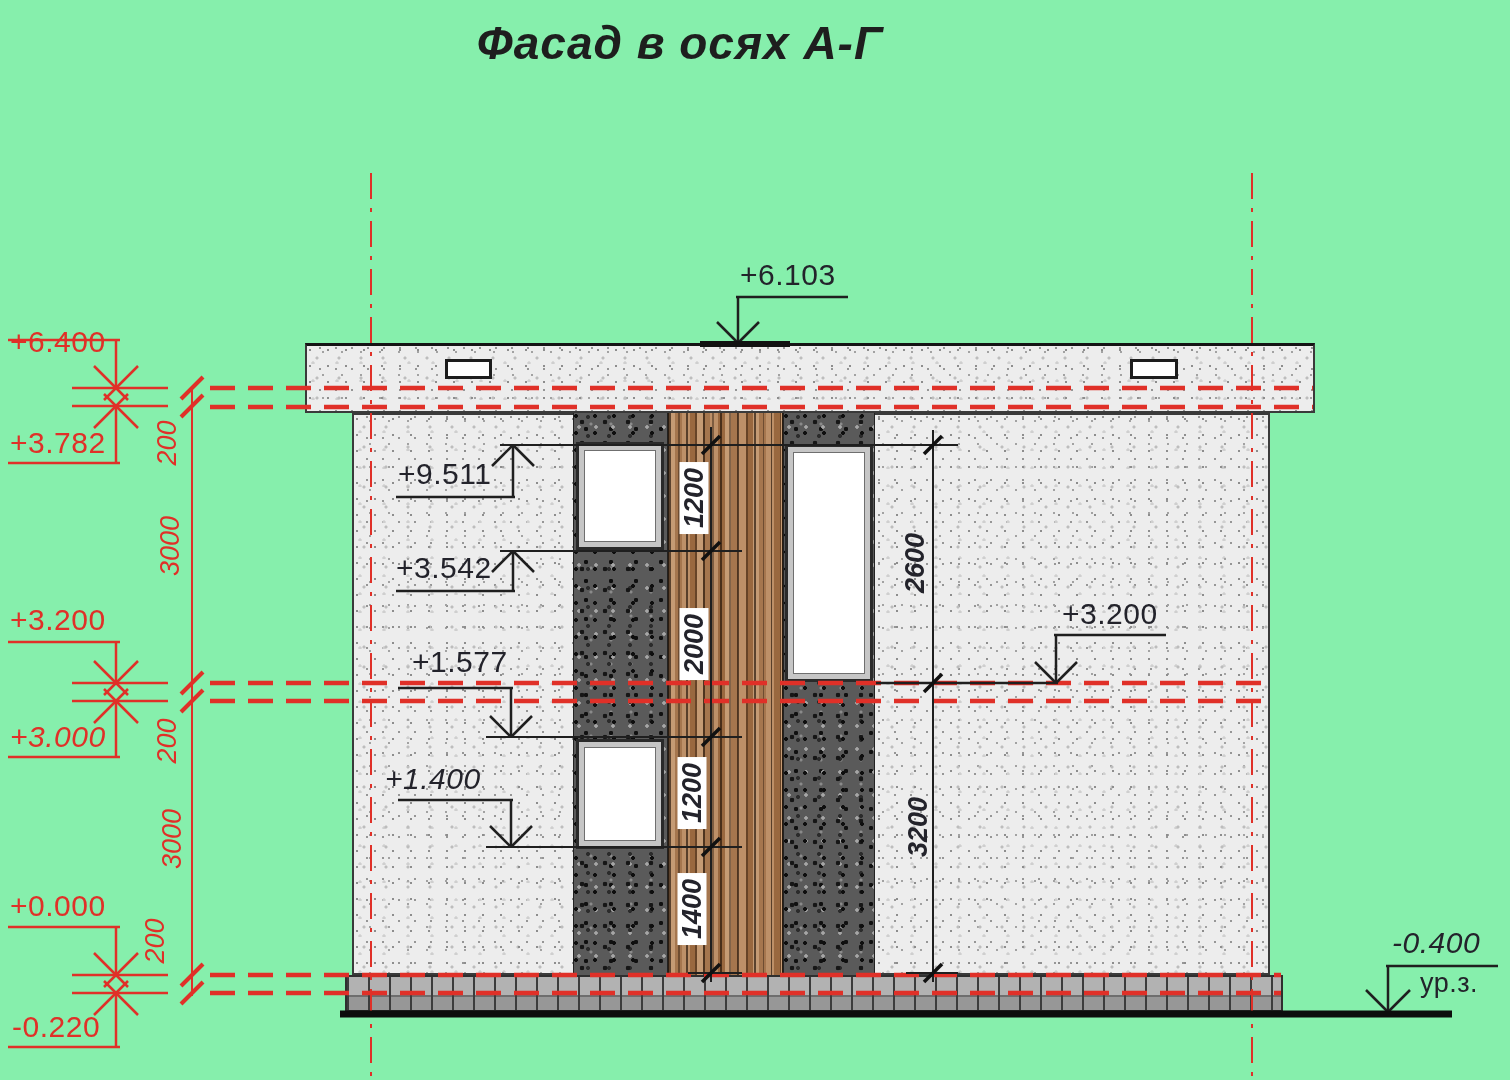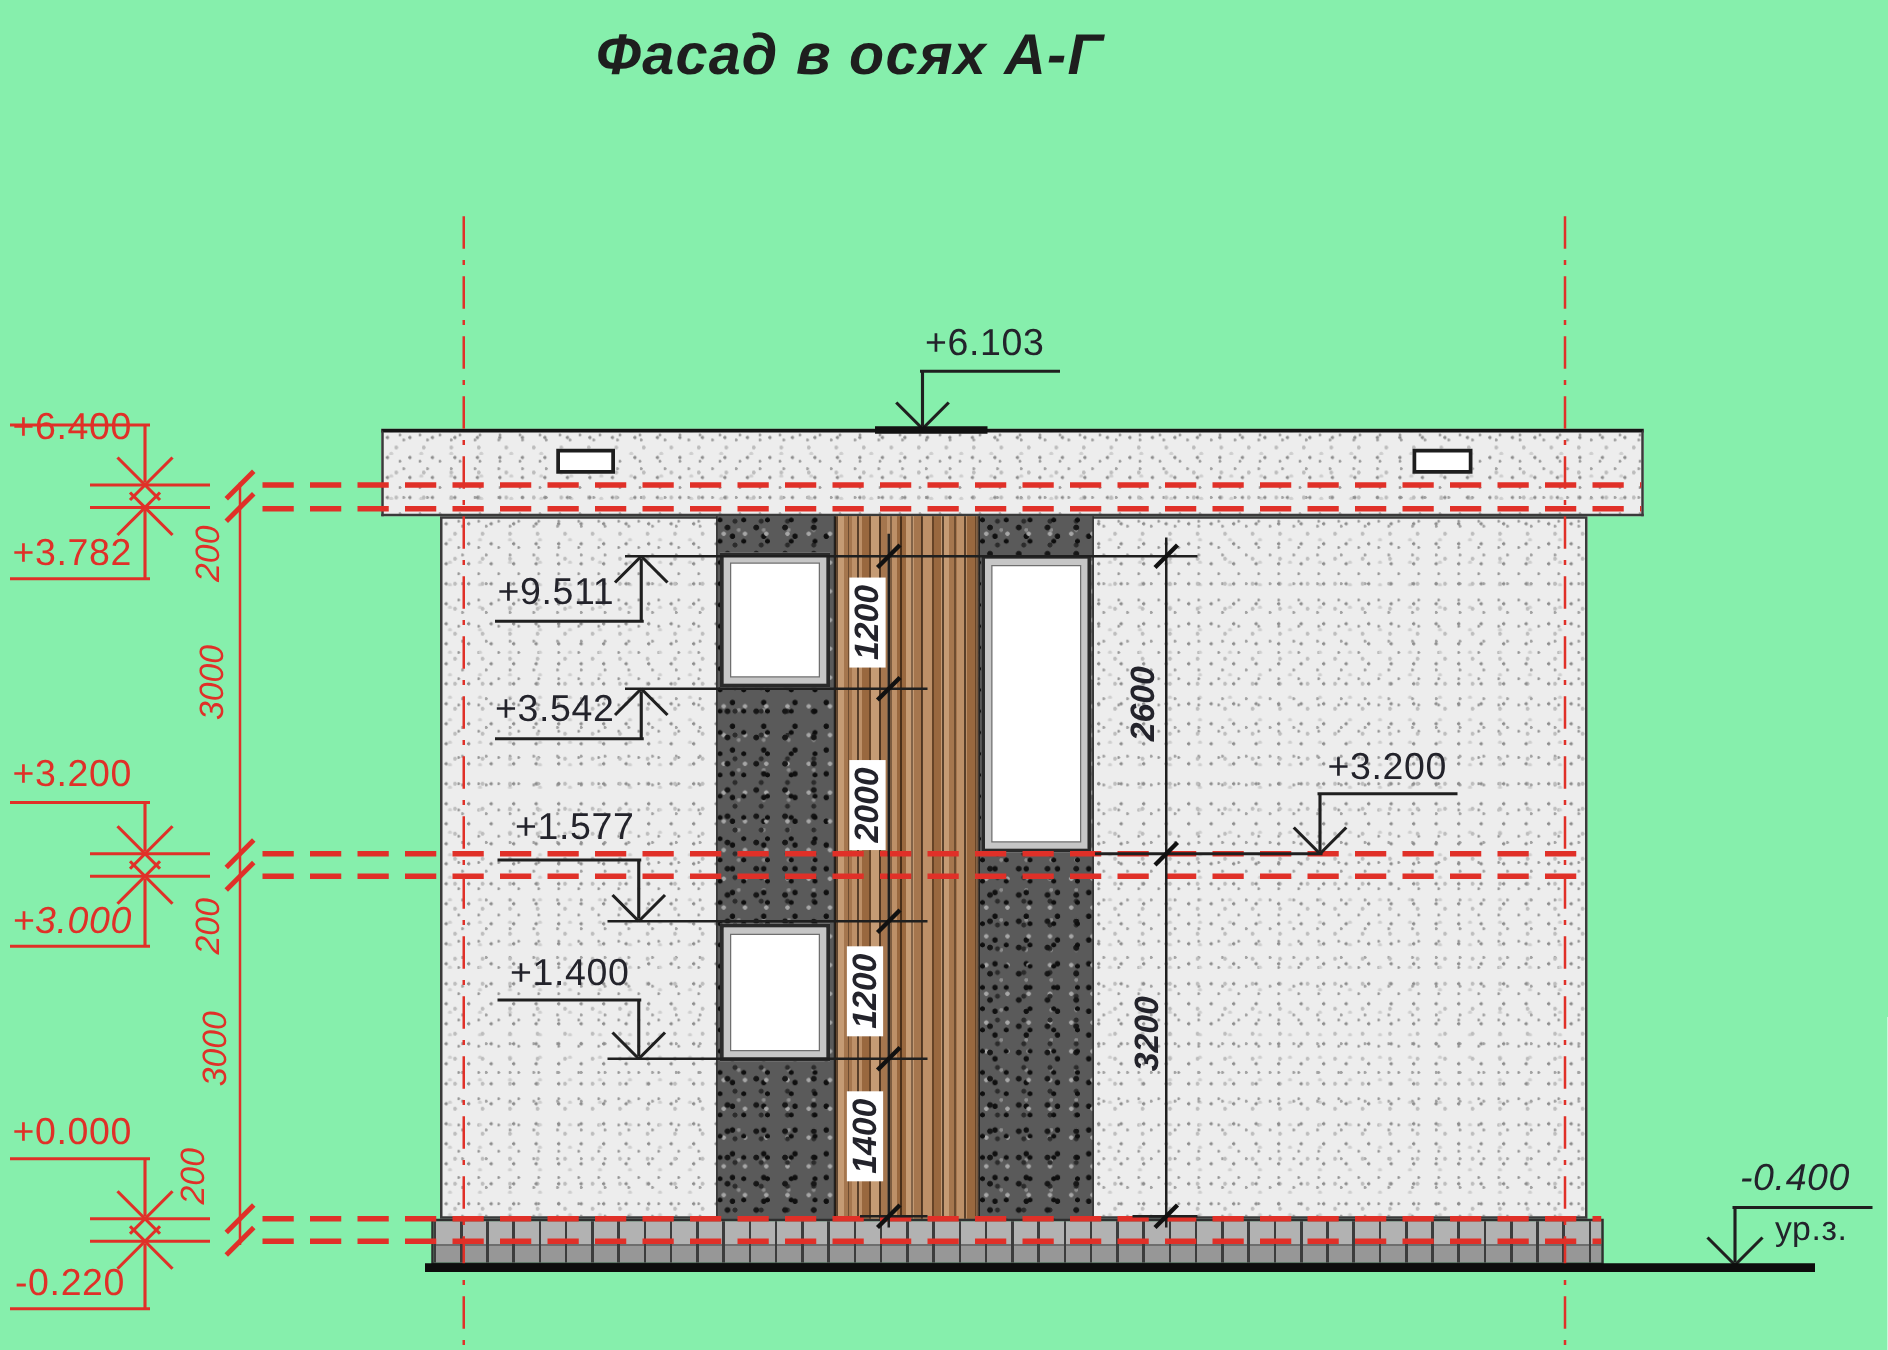--- a/index.html
+++ b/index.html
@@ -236,21 +236,21 @@
     <div class="vred" style="left:167px;top:443px;">200</div>
     <div class="vred" style="left:170px;top:546px;">3000</div>
     <div class="vred" style="left:167px;top:741px;">200</div>
     <div class="vred" style="left:172px;top:839px;">3000</div>
     <div class="vred" style="left:155px;top:941px;">200</div>
 
     <div class="lbl blk" style="left:740px;top:260px;">+6.103</div>
     <div class="lbl blk" style="left:398px;top:459px;">+9.511</div>
     <div class="lbl blk" style="left:396px;top:553px;">+3.542</div>
     <div class="lbl blk" style="left:412px;top:647px;">+1.577</div>
-    <div class="lbl blk" style="left:408px;top:764px;">+1.400</div>
+    <div class="lbl blk" style="left:385px;top:764px;font-style:italic;">+1.400</div>
     <div class="lbl blk" style="left:1062px;top:599px;">+3.200</div>
     <div class="lbl blk" style="left:1392px;top:928px;font-style:italic;">-0.400</div>
     <div class="lbl blk gnd" style="left:1420px;top:970px;">ур.з.</div>
 
     <div class="vdim" style="left:694px;top:498px;">1200</div>
     <div class="vdim" style="left:694px;top:644px;">2000</div>
     <div class="vdim" style="left:692px;top:793px;">1200</div>
     <div class="vdim" style="left:692px;top:909px;">1400</div>
 
     <div class="vdim vdim-nobg" style="left:915px;top:563px;">2600</div>

